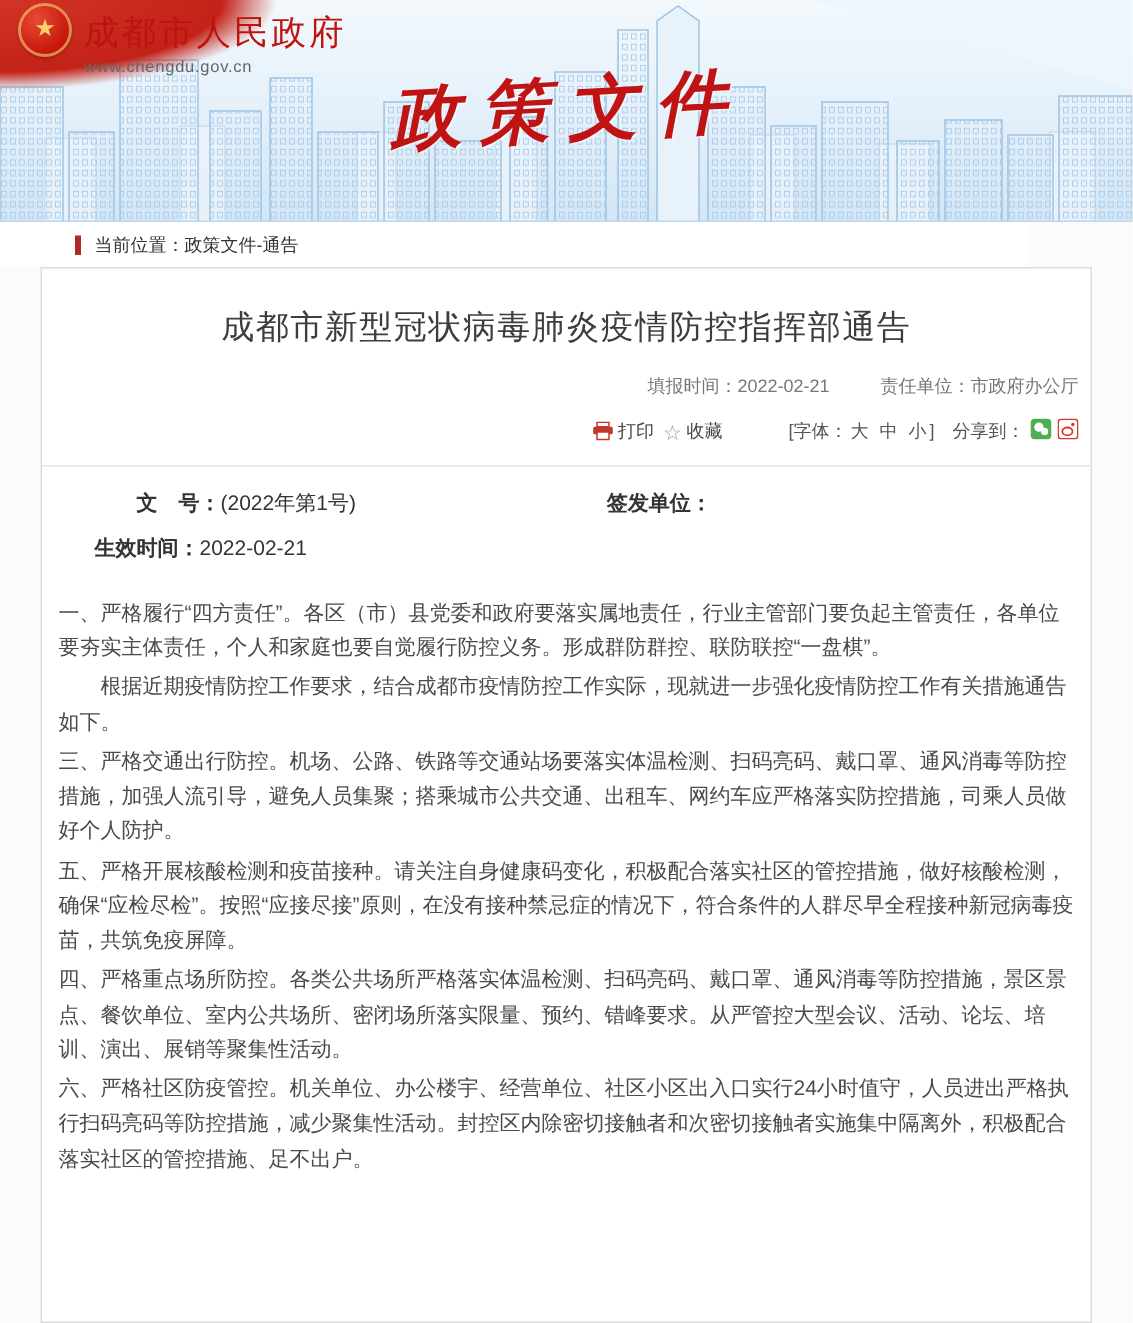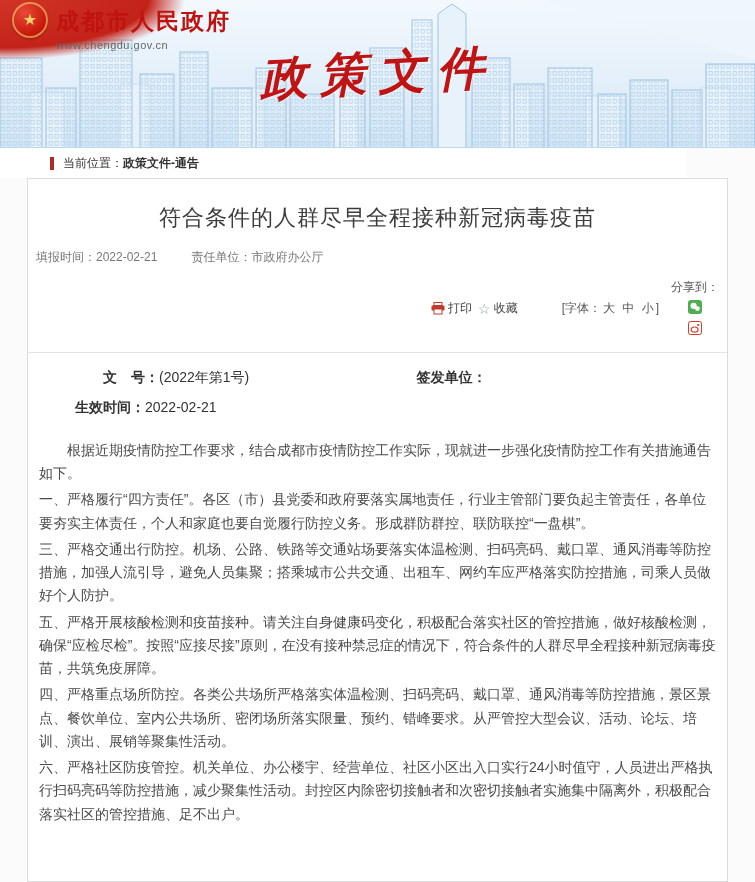--- a/index.html
+++ b/index.html
@@ -16,55 +16,55 @@
     background:radial-gradient(185px 60px at 0 0, #d13527 0%, #c32218 80%, rgba(195,34,24,0) 100%);
   }
   .logo { position:absolute; top:2px; left:12px; display:flex; align-items:flex-start; gap:8px; cursor:pointer; }
   .emblem {
     width:36px; height:36px; border-radius:50%;
     background:radial-gradient(circle at 35% 30%, #e84a38 0%, #c41408 70%, #9c0e05 100%);
     box-shadow:inset 0 0 0 2px rgba(238,200,110,.65), 0 1px 2px rgba(0,0,0,.25);
     color:#f6d465; font-size:16px; line-height:36px; text-align:center;
   }
   .logo-text { padding-top:4px; }
-  .site-name { font-family:"Liberation Serif","DejaVu Serif",serif; font-weight:bold; font-size:23px; color:#bf1310; letter-spacing:2px; }
+  .site-name { font-family:"Liberation Serif","DejaVu Serif",serif; font-weight:normal; font-size:23px; color:#bf1310; letter-spacing:2px; }
   .site-url { font-size:11px; color:#666; margin-top:2px; letter-spacing:.5px; }
   .banner-title {
     position:absolute; top:42px; left:50%; transform:translateX(-50%) rotate(-3deg);
     font-family:"DejaVu Serif","Liberation Serif",serif; font-weight:bold; font-style:italic;
     font-size:47px; letter-spacing:12px; color:#c01414; white-space:nowrap;
     text-shadow:1px 1px 0 rgba(255,255,255,.6);
   }
   
   .breadcrumb-bar { width:686px; height:30px; background:#ffffff; display:flex; align-items:center; padding-left:50px; }
   .crumb-marker { display:inline-block; width:4px; height:13px; background:#b02a28; margin-right:9px; }
   .crumb-label, .crumb-path { font-size:12px; color:#333; }
-  .crumb-path { cursor:pointer;font-weight:bold; }
+  .crumb-path { cursor:pointer; }
   
   .content-box {
     margin:0 27px; background:#fff; border:1px solid #dcdcdc; min-height:704px;
     padding:24px 8px 20px 8px;
   }
   .title { font-size:22px; font-weight:400; color:#3d3d3d; text-align:center; letter-spacing:1px; }
-  .meta { text-align:left; font-size:12px; color:#777; margin-top:16px; }
+  .meta { text-align:right; font-size:12px; color:#777; margin-top:16px; }
   .meta .gap { display:inline-block; width:34px; }
   .toolbar { text-align:center; font-size:12px; color:#555; margin-top:13px; display:flex; justify-content:flex-end; align-items:center; gap:6px; }
   .tool { display:inline-flex; align-items:center; gap:3px; cursor:pointer; color:#444; }
   .tool svg { display:block; }
   .star-glyph { color:#8ba0b5; font-size:14px; line-height:1; }
   .font-ctl { margin-left:38px; color:#555; }
   .font-ctl a { color:#555; text-decoration:none; cursor:pointer; margin:0 2px; }
-  .share-wrap { display:inline-flex; align-items:center; gap:4px; margin-left:6px;flex-direction:column; }
+  .share-wrap { display:inline-flex; align-items:center; gap:4px; margin-left:6px; }
   .share-icon { display:inline-block; cursor:pointer; }
   .divider { border-top:1px solid #e4e4e4; margin:14px -8px 0 -8px; }
   
   .doc-info { display:grid; grid-template-columns:50% 50%; row-gap:12px; margin-top:16px; font-size:14px; color:#333; }
   .doc-info .cell-l { padding-left:55px; }
   .doc-info .cell-r { padding-left:27px; }
-  .doc-info b { font-weight:bold; color:#333;margin-left:12px; }
+  .doc-info b { font-weight:bold; color:#333; }
   
   .body-text { margin-top:22px; font-size:14px; color:#4a4a4a; line-height:1.66; word-break:break-all; padding:0 3px; }
   .para { margin-bottom:3px; }
   .para.indent { text-indent:2em; }
 </style>
 </head>
 <body>
 
 <div class="page">
 
@@ -128,21 +128,21 @@
   </header>
 
   <nav class="breadcrumb-bar">
     <span class="crumb-marker"></span>
     <span class="crumb-label">当前位置：</span>
     <span class="crumb-path">政策文件-通告</span>
   </nav>
 
   <main class="content-box">
 
-    <h1 class="title">符合条件的人群尽早全程接种新冠病毒疫苗</h1>
+    <h1 class="title">成都市新型冠状病毒肺炎疫情防控指挥部通告</h1>
 
     <div class="meta">
       <span>填报时间：</span><span>2022-02-21</span><span class="gap"></span><span>责任单位：</span><span>市政府办公厅</span>
     </div>
 
     <div class="toolbar">
       <span class="tool">
         <svg width="14" height="13" viewBox="0 0 14 13">
           <rect x="3" y="0.5" width="8" height="3" fill="#fff" stroke="#c0392b" stroke-width="1"></rect>
           <rect x="0.5" y="3.5" width="13" height="5" rx="1" fill="#c0392b"></rect>
@@ -178,22 +178,22 @@
 
     <div class="divider"></div>
 
     <div class="doc-info">
       <div class="cell-l"><b>文　号：</b><span>(2022年第1号)</span></div>
       <div class="cell-r"><b>签发单位：</b><span></span></div>
       <div class="cell-r"><b>生效时间：</b><span>2022-02-21</span></div>
     </div>
 
     <div class="body-text">
+        <div class="para">一、严格履行“四方责任”。各区（市）县党委和政府要落实属地责任，行业主管部门要负起主管责任，各单位要夯实主体责任，个人和家庭也要自觉履行防控义务。形成群防群控、联防联控“一盘棋”。</div>
         <div class="para indent">根据近期疫情防控工作要求，结合成都市疫情防控工作实际，现就进一步强化疫情防控工作有关措施通告如下。</div>
-        <div class="para">一、严格履行“四方责任”。各区（市）县党委和政府要落实属地责任，行业主管部门要负起主管责任，各单位要夯实主体责任，个人和家庭也要自觉履行防控义务。形成群防群控、联防联控“一盘棋”。</div>
         <div class="para">三、严格交通出行防控。机场、公路、铁路等交通站场要落实体温检测、扫码亮码、戴口罩、通风消毒等防控措施，加强人流引导，避免人员集聚；搭乘城市公共交通、出租车、网约车应严格落实防控措施，司乘人员做好个人防护。</div>
         <div class="para">五、严格开展核酸检测和疫苗接种。请关注自身健康码变化，积极配合落实社区的管控措施，做好核酸检测，确保“应检尽检”。按照“应接尽接”原则，在没有接种禁忌症的情况下，符合条件的人群尽早全程接种新冠病毒疫苗，共筑免疫屏障。</div>
         <div class="para">四、严格重点场所防控。各类公共场所严格落实体温检测、扫码亮码、戴口罩、通风消毒等防控措施，景区景点、餐饮单位、室内公共场所、密闭场所落实限量、预约、错峰要求。从严管控大型会议、活动、论坛、培训、演出、展销等聚集性活动。</div>
         <div class="para">六、严格社区防疫管控。机关单位、办公楼宇、经营单位、社区小区出入口实行24小时值守，人员进出严格执行扫码亮码等防控措施，减少聚集性活动。封控区内除密切接触者和次密切接触者实施集中隔离外，积极配合落实社区的管控措施、足不出户。</div>
       </div>
 
   </main>
 </div>
 
 </body></html>

